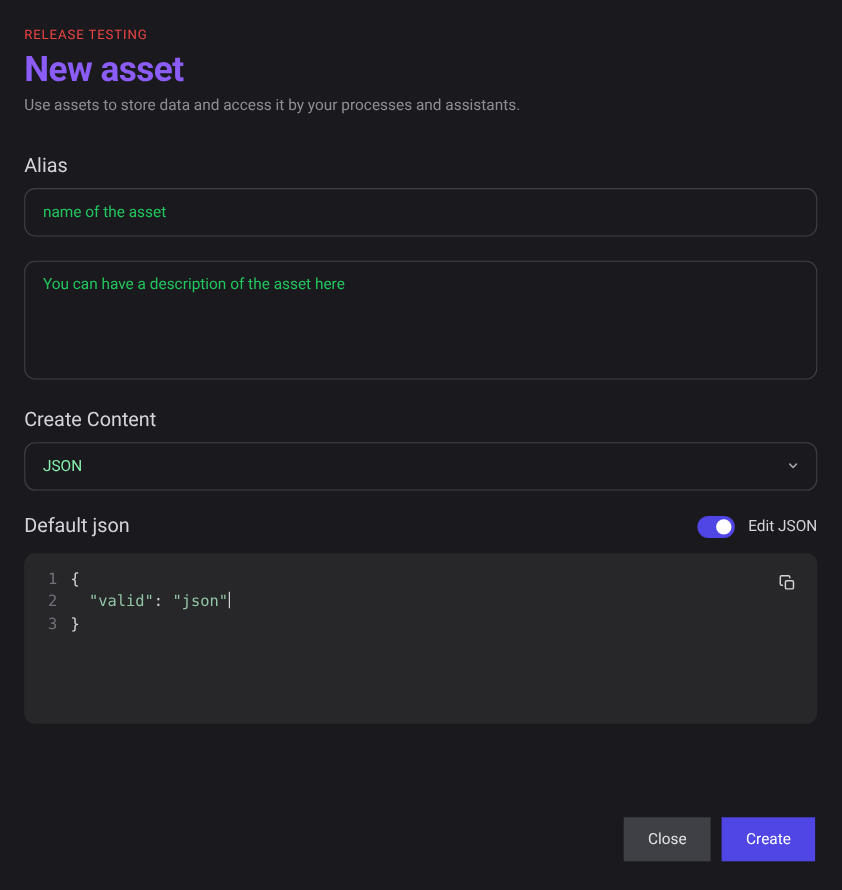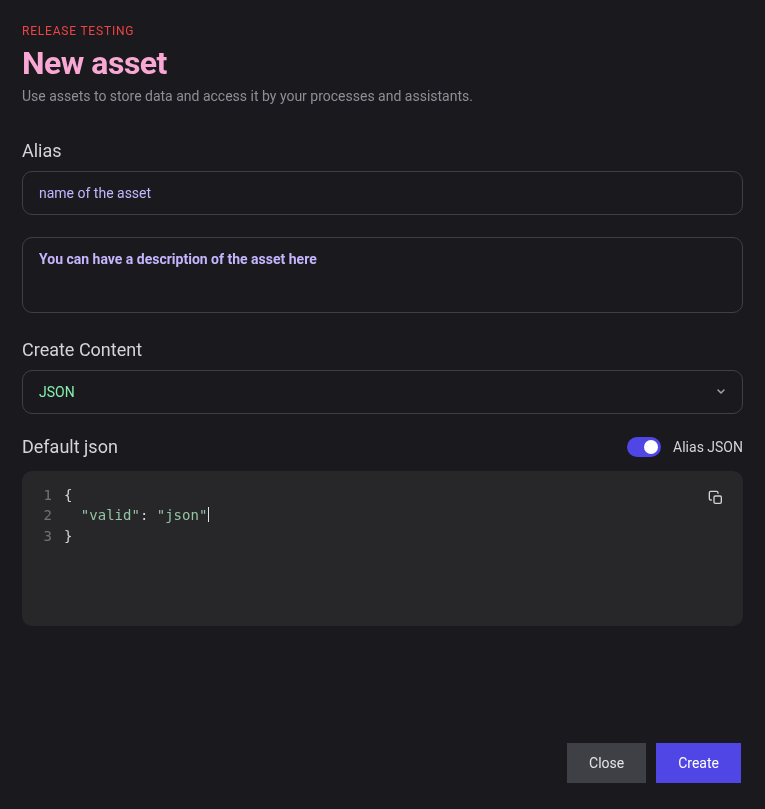--- a/index.html
+++ b/index.html
@@ -19,21 +19,21 @@
     .breadcrumb {
       font-size: 12px;
       letter-spacing: 0.8px;
       color: #ef4444;
       text-transform: uppercase;
       margin-bottom: 6px;
     }
     .page-title {
       font-size: 32px;
       font-weight: 700;
-      color: #f9a8d4;
+      color: #8b5cf6;
       margin-bottom: 6px;
       letter-spacing: -0.5px;
     }
     .page-subtitle {
       font-size: 14px;
       color: #8e8e96;
       margin-bottom: 36px;
     }
     .form-group {
       margin-bottom: 22px;
@@ -44,30 +44,29 @@
       color: #d4d4d8;
       margin-bottom: 10px;
     }
     .text-input, .textarea-input, .select-input {
       width: 100%;
       background: #1a1a1e;
       border: 1px solid #3f3f46;
       border-radius: 10px;
       padding: 13px 16px;
       font-size: 14px;
-      color: #c4b5fd;
+      color: #22c55e;
       font-family: inherit;
     }
     .text-input::placeholder, .textarea-input::placeholder {
       color: #8e8e96;
     }
     .textarea-input {
-      height: 76px;
+      height: 108px;
       resize: none;
-      font-weight: bold;
     }
     .select-wrapper {
       position: relative;
     }
     .select-input {
       appearance: none;
       cursor: pointer;
       color: #86efac;
     }
     .chevron {
@@ -209,21 +208,21 @@
     </span>
   </div>
 </div>
 
 <div class="default-data-row">
   <span class="form-label" style="margin-bottom:0">Default json</span>
   <div class="toggle-group">
     <div class="toggle">
       <div class="toggle-knob"></div>
     </div>
-    <span class="toggle-label">Alias JSON</span>
+    <span class="toggle-label">Edit JSON</span>
   </div>
 </div>
 
 <div class="code-editor">
   <div class="copy-btn">
     <svg width="16" height="16" viewBox="0 0 24 24" fill="none" stroke="currentColor" stroke-width="2" stroke-linecap="round" stroke-linejoin="round">
         <rect x="9" y="9" width="11" height="11" rx="2"></rect>
         <path d="M5 15H4a2 2 0 0 1-2-2V4a2 2 0 0 1 2-2h9a2 2 0 0 1 2 2v1"></path>
       </svg>
   </div>

